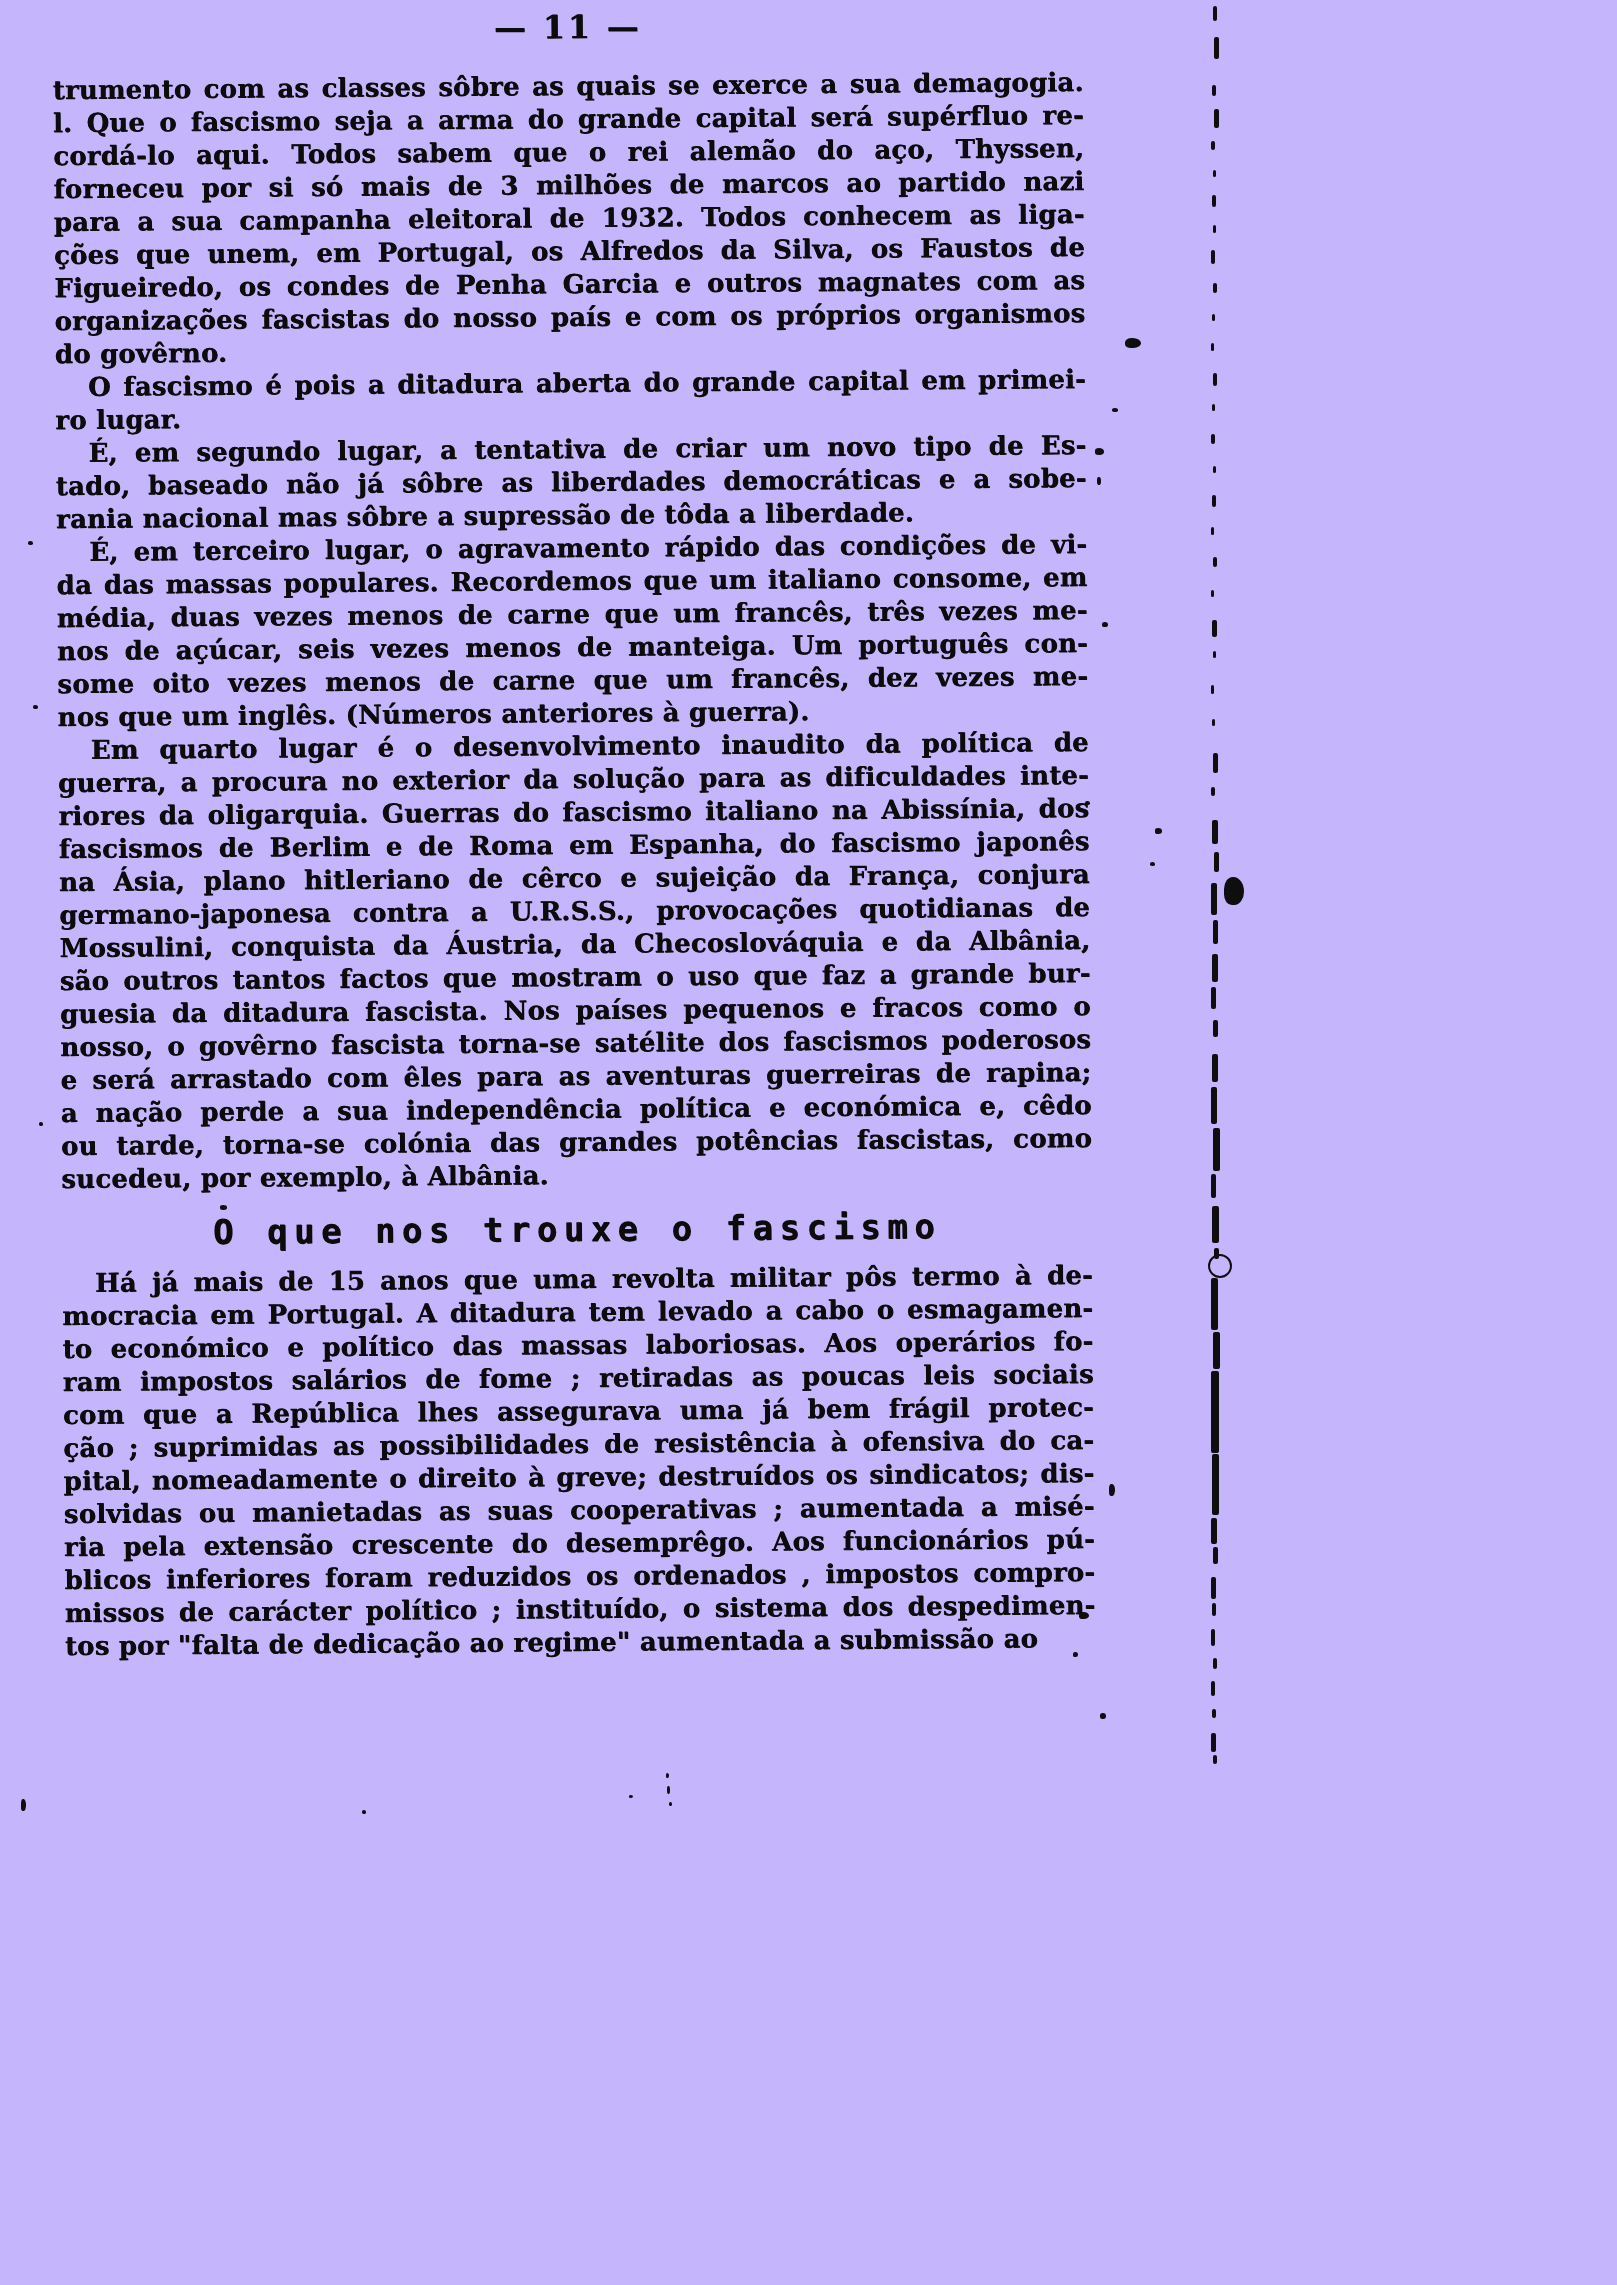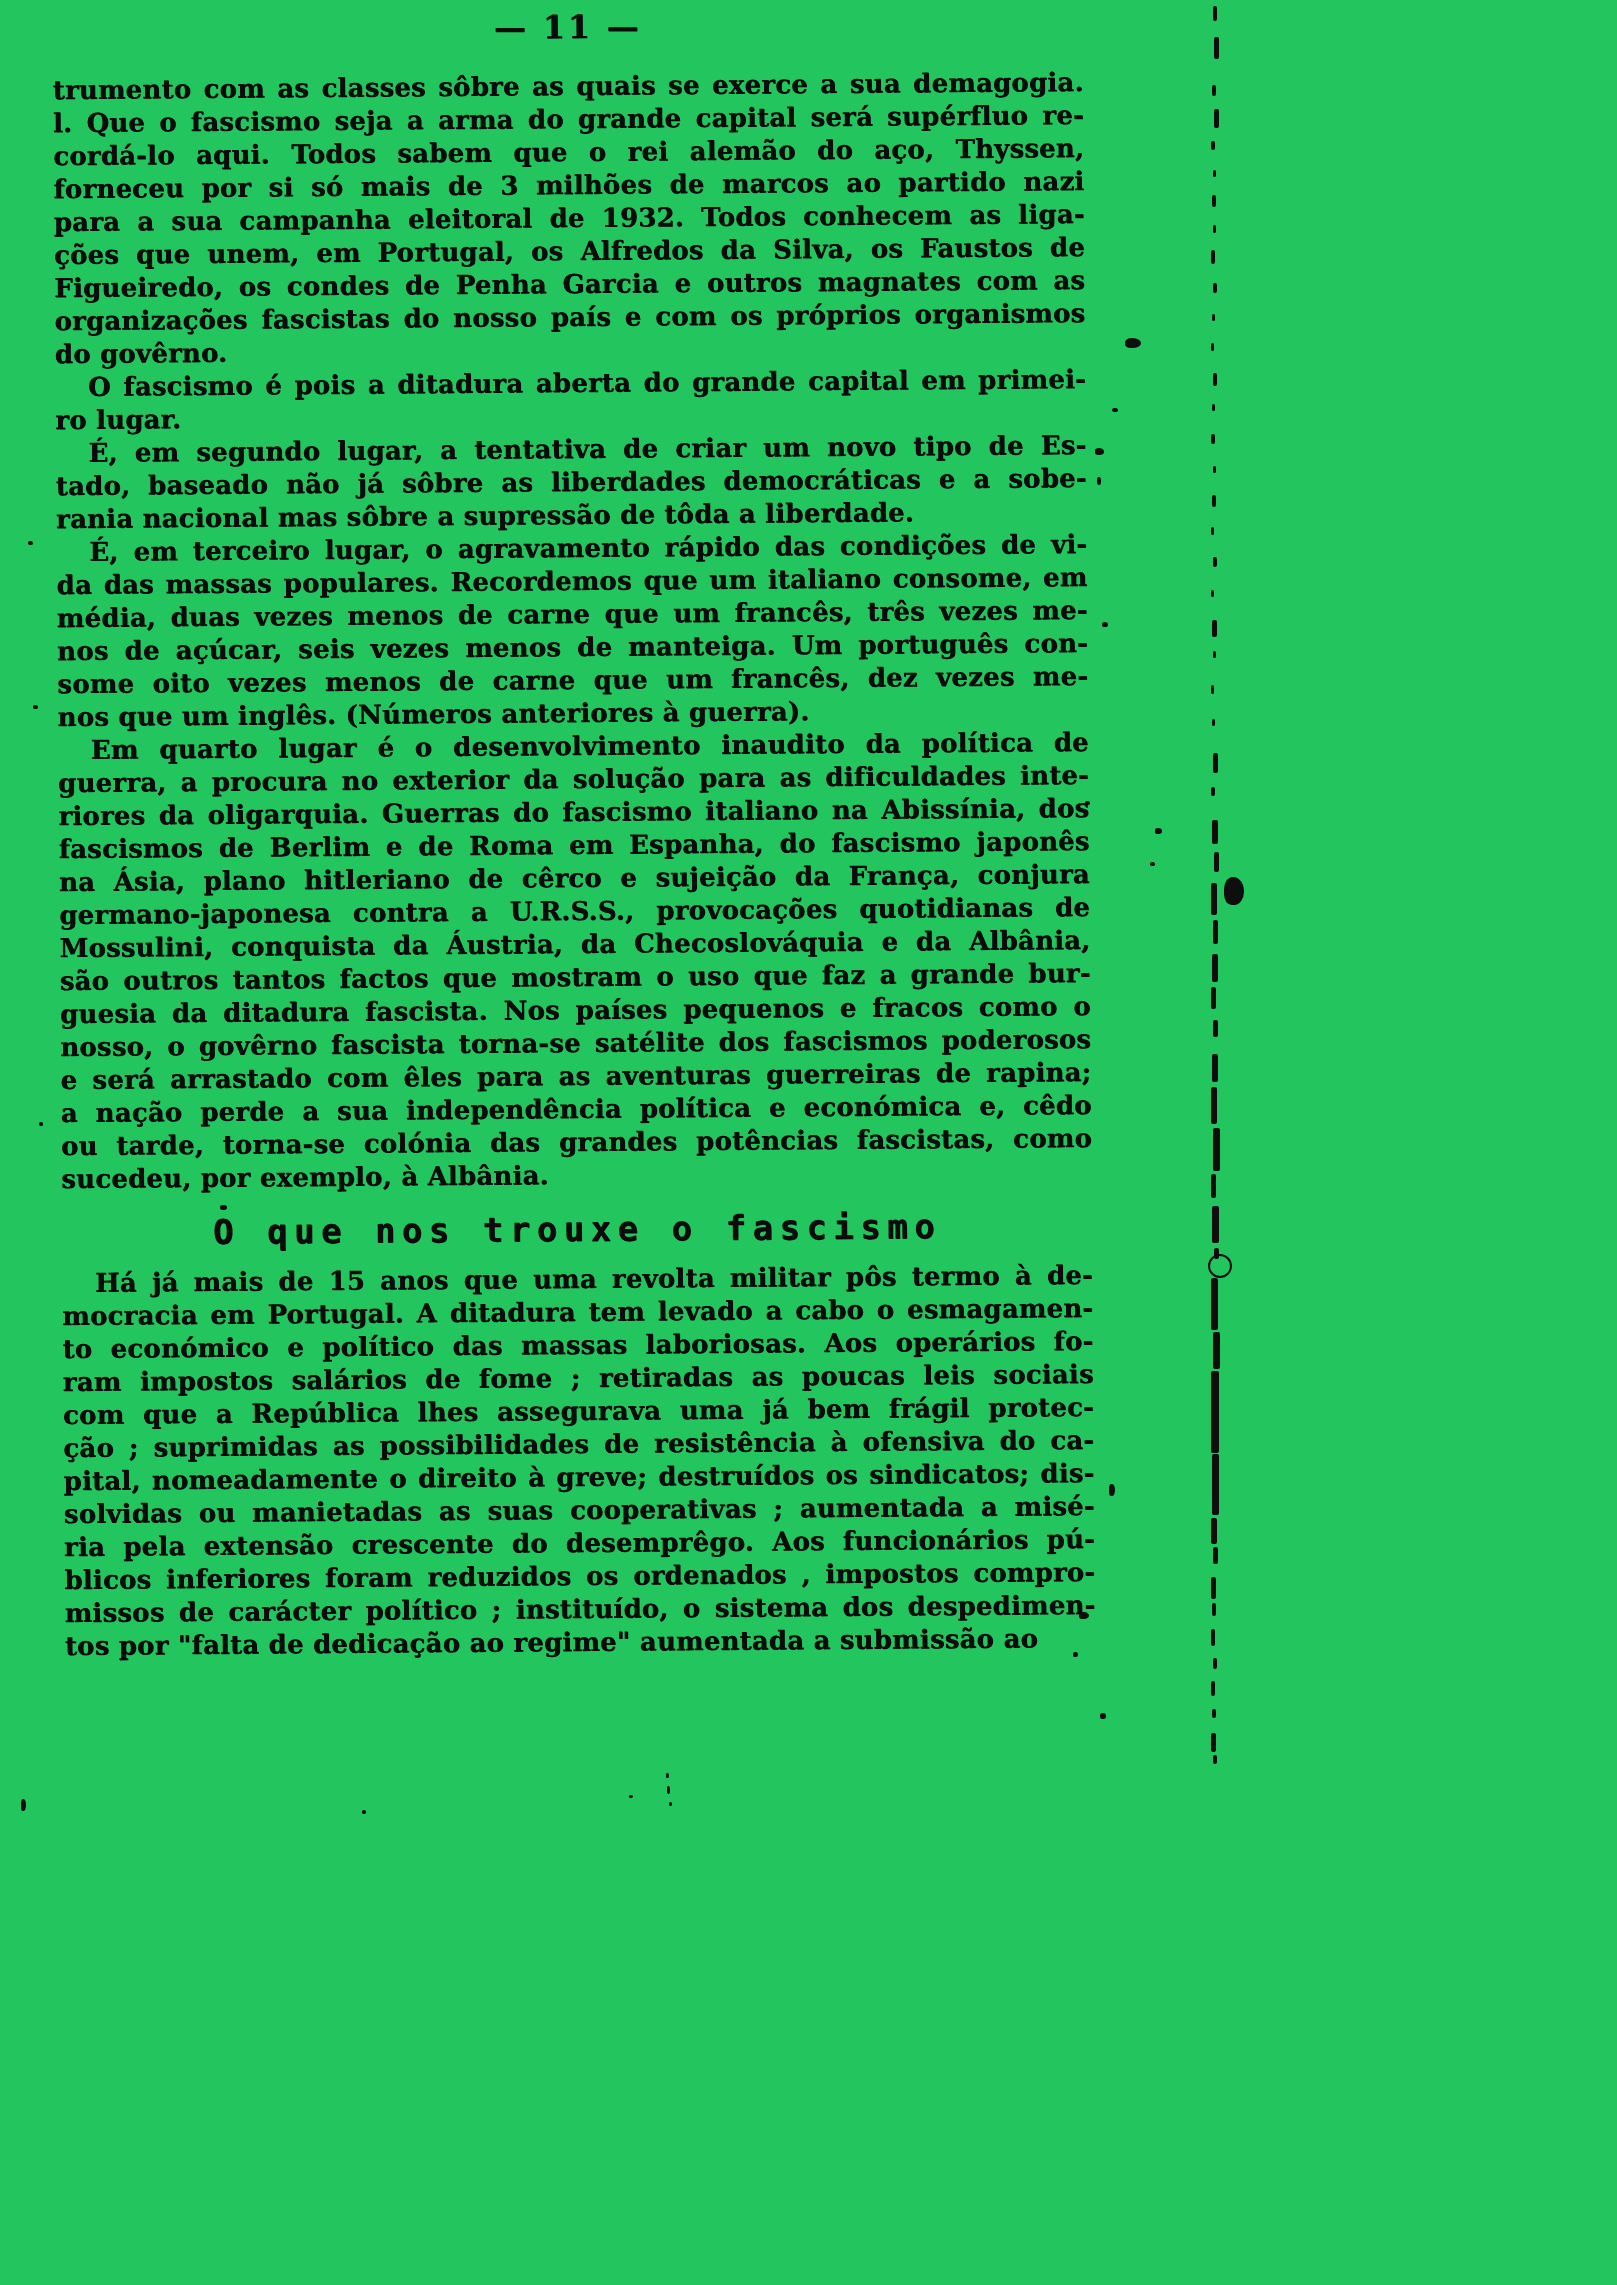--- a/index.html
+++ b/index.html
@@ -1,20 +1,20 @@
 <!DOCTYPE html>
 <html style="font-size:15px"><head>
 <meta charset="utf-8">
 <style>
   html, body { margin: 0; padding: 0; background: #ffffff; }
   .page {
     position: relative;
     width: 1618px;
     height: 2286px;
-    background: #22c55e;
+    background: #c4b5fd;
     overflow: hidden;
     font-family: "DejaVu Serif", serif;
     color: #0c0c0c;
   }
   
   .scan {
     position: absolute;
     left: 52px;
     top: 13px;
     width: 1031px;

